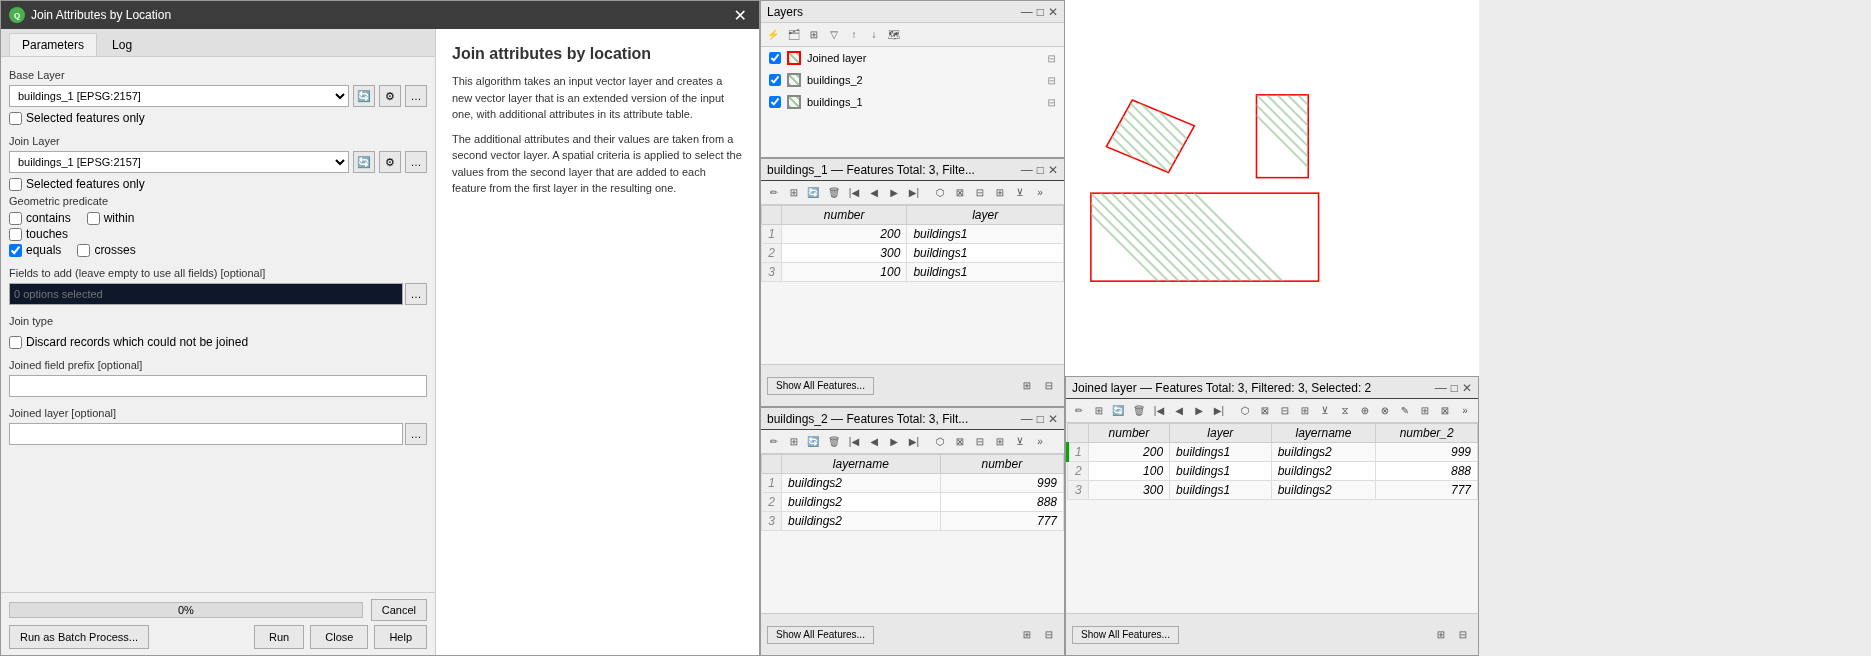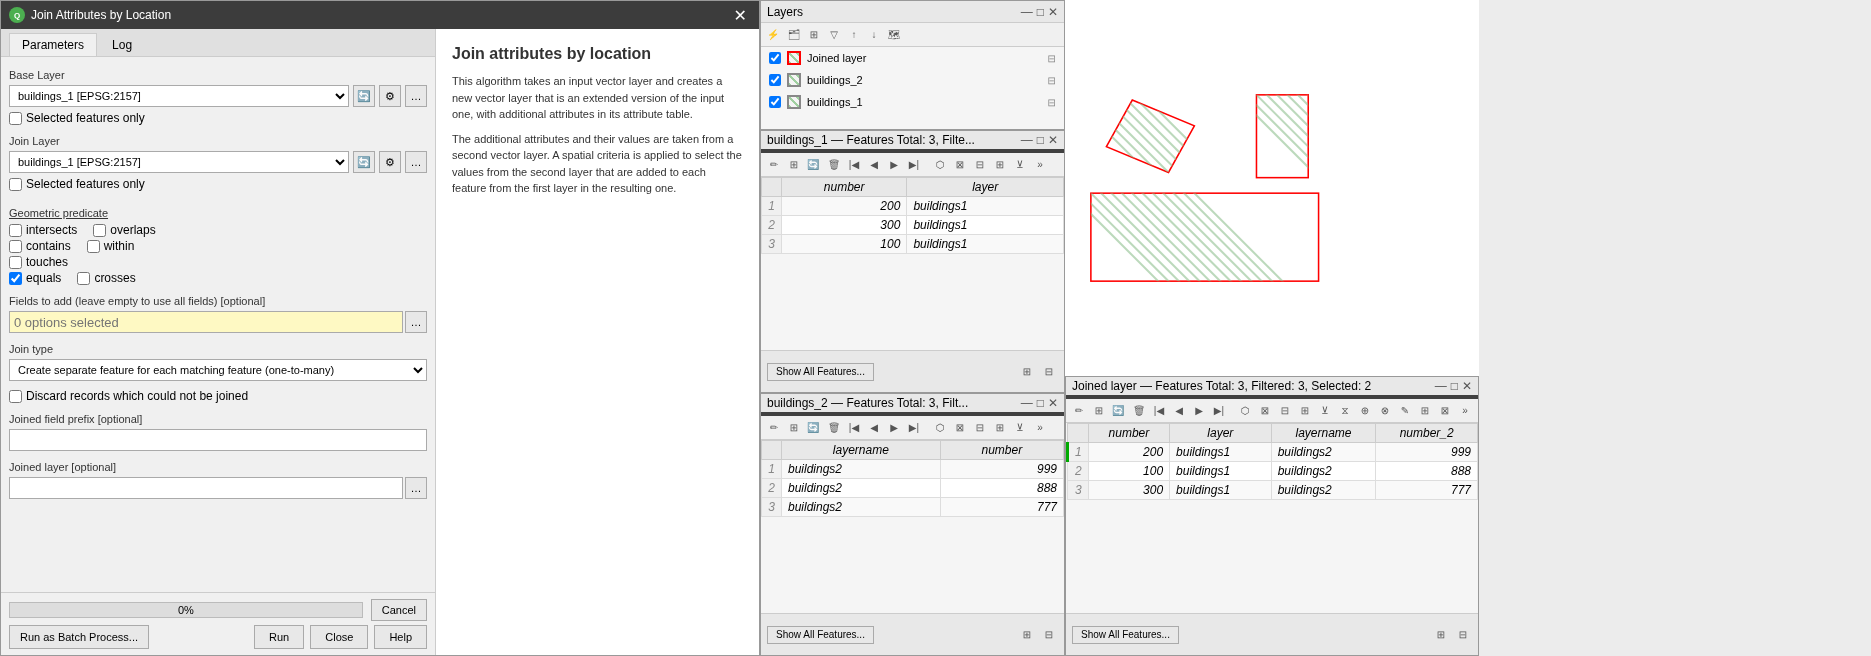--- a/index.html
+++ b/index.html
@@ -86,23 +86,23 @@
     }
     .checkbox-row { display: flex; align-items: center; gap: 4px; font-size: 11px; }
     .checkbox-row input { margin: 0; }
     .geom-pred-section { display: flex; flex-direction: column; gap: 2px; }
     .geom-pred-row { display: flex; gap: 16px; }
     .geom-pred-item { display: flex; align-items: center; gap: 4px; font-size: 11px; }
     .fields-input {
       width: 100%;
       height: 22px;
       border: 1px solid #aaa;
-      background: #fef9c3;
+      background: #0f172a;
       padding: 0 4px;
-      font-size: 13px;
+      font-size: 11px;
       color: #888;
     }
     .fields-row { display: flex; align-items: center; gap: 2px; }
     .fields-input-wrap { flex: 1; }
     .join-type-select {
       width: 100%;
       height: 22px;
       border: 1px solid #aaa;
       background: white;
       padding: 0 4px;
@@ -167,21 +167,21 @@
     .right-panel h2 { font-size: 16px; font-weight: bold; color: #333; margin-bottom: 10px; }
     .right-panel p { font-size: 11px; color: #333; line-height: 1.5; margin-bottom: 8px; }
 
     
     .layers-panel {
       width: 305px;
       background: #f5f5f5;
       border: 1px solid #999;
       display: flex;
       flex-direction: column;
-      height: 130px;
+      height: 158px;
     }
     .layers-titlebar {
       background: #e8e8e8;
       border-bottom: 1px solid #ccc;
       padding: 2px 6px;
       display: flex;
       align-items: center;
       justify-content: space-between;
       height: 22px;
     }
@@ -218,21 +218,21 @@
 
     
     .feature-table-panel {
       background: #f5f5f5;
       border: 1px solid #999;
       display: flex;
       flex-direction: column;
     }
     .ft-titlebar {
       background: #e8e8e8;
-      border-bottom: 4px solid #404040;
+      border-bottom: 1px solid #404040;
       padding: 2px 6px;
       display: flex;
       align-items: center;
       justify-content: space-between;
       height: 22px;
       font-size: 11px;
     }
     .ft-titlebar-btns { display: flex; gap: 4px; }
     .ft-titlebar-btn { background: none; border: none; cursor: pointer; font-size: 12px; color: #555; }
     .ft-toolbar {
@@ -347,32 +347,22 @@
             </select>
             <button class="icon-btn">🔄</button>
             <button class="icon-btn">⚙</button>
             <button class="icon-btn">…</button>
           </div>
           <div class="checkbox-row">
             <input type="checkbox" style="">
             <label>Selected features only</label>
           </div>
 
-          <div class="section-label" style="margin-top:12px;text-decoration:underline;">Geometric predicate</div>
+          <div class="section-label" style="margin-top:0;">Geometric predicate</div>
           <div class="geom-pred-section">
-            <div class="geom-pred-row">
-              <div class="geom-pred-item">
-                <input type="checkbox" style="">
-                <label>intersects</label>
-              </div>
-              <div class="geom-pred-item">
-                <input type="checkbox" style="">
-                <label>overlaps</label>
-              </div>
-            </div>
             <div class="geom-pred-row">
               <div class="geom-pred-item">
                 <input type="checkbox" style="">
                 <label>contains</label>
               </div>
               <div class="geom-pred-item">
                 <input type="checkbox" style="">
                 <label>within</label>
               </div>
             </div>
@@ -396,23 +386,20 @@
 
           <div class="section-label" style="margin-top:6px;">Fields to add (leave empty to use all fields) [optional]</div>
           <div class="fields-row">
             <div class="fields-input-wrap">
               <input type="text" class="fields-input" placeholder="0 options selected" style="">
             </div>
             <button class="icon-btn">…</button>
           </div>
 
           <div class="section-label" style="margin-top:6px;">Join type</div>
-          <select class="join-type-select">
-            <option>Create separate feature for each matching feature (one-to-many)</option>
-          </select>
 
           <div class="checkbox-row" style="margin-top:4px;">
             <input type="checkbox" style="">
             <label>Discard records which could not be joined</label>
           </div>
 
           <div class="section-label" style="margin-top:6px;">Joined field prefix [optional]</div>
           <input type="text" class="text-input" style="">
 
           <div class="section-label" style="margin-top:6px;">Joined layer [optional]</div>

